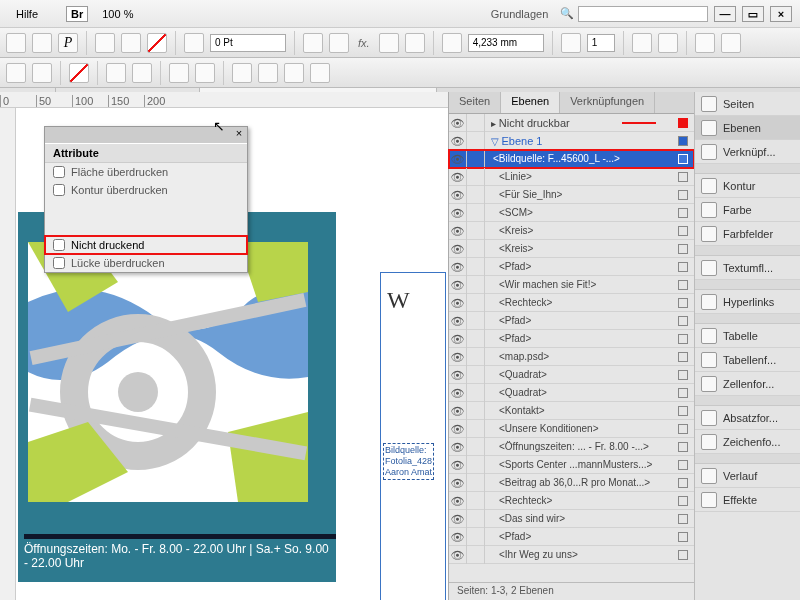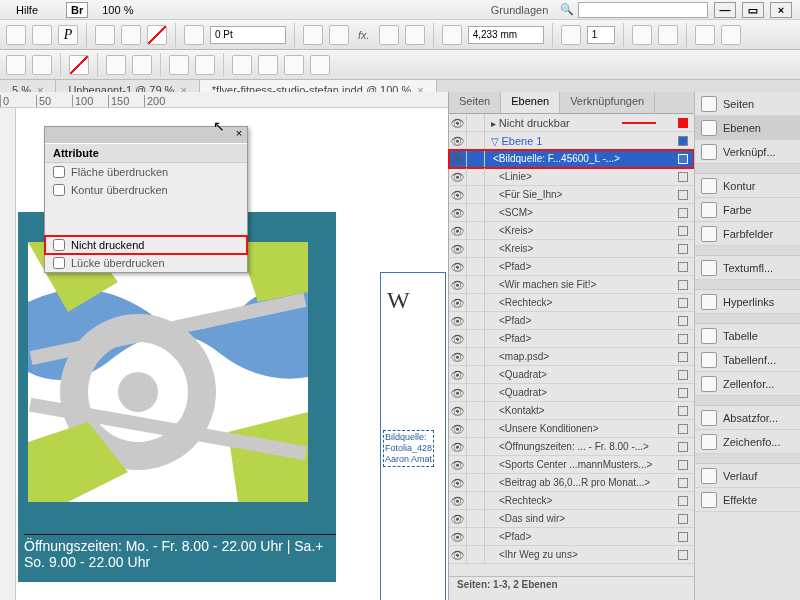--- a/index.html
+++ b/index.html
@@ -1,19 +1,19 @@
 <!DOCTYPE html>
 <html><head>
 <meta charset="utf-8">
 <style>
 * { margin:0; padding:0; box-sizing:border-box; font-family:"Segoe UI",Tahoma,sans-serif; font-size:11px; }
 body { width:800px; height:600px; background:#e8e8e8; overflow:hidden; position:relative; }
 
 
-.topbar { height:20px; background:linear-gradient(#f6f6f6,#e8e8e8); border-bottom:1px solid #ccc; display:flex; align-items:center; padding:0 8px; }
+.topbar { height:28px; background:linear-gradient(#f6f6f6,#e8e8e8); border-bottom:1px solid #ccc; display:flex; align-items:center; padding:0 8px; }
 .topbar .help { padding:2px 8px; }
 .topbar .br { margin-left:20px; border:1px solid #999; padding:1px 4px; font-weight:bold; background:#fff; }
 .topbar .zoom { margin-left:14px; }
 .topbar .spacer { flex:1; }
 .topbar .basis { margin-right:12px; color:#555; }
 .topbar .search { width:130px; height:16px; border:1px solid #aaa; background:#fff; }
 .winbtn { width:22px; height:16px; border:1px solid #999; background:#f0f0f0; margin-left:6px; text-align:center; line-height:14px; font-weight:bold; }
 
 
 .ribbon { height:30px; background:linear-gradient(#f5f5f5,#e2e2e2); border-bottom:1px solid #bbb; display:flex; align-items:center; padding:0 6px; gap:6px; }
@@ -26,54 +26,54 @@
 .doctab { padding:2px 12px; border-right:1px solid #bbb; background:#e4e4e4; color:#444; display:flex; align-items:center; gap:6px; }
 .doctab.active { background:#f5f5f5; }
 .doctab .x { color:#888; }
 
 
 .canvas { position:absolute; left:0; top:92px; width:448px; height:508px; background:#fff; }
 .hruler { height:16px; background:#f0f0f0; border-bottom:1px solid #ccc; display:flex; align-items:flex-end; font-size:8px; color:#666; }
 .hruler span { width:36px; border-left:1px solid #999; padding-left:2px; }
 .vruler { position:absolute; left:0; top:16px; width:16px; height:492px; background:#f0f0f0; border-right:1px solid #ccc; }
 .page { position:absolute; left:18px; top:120px; width:318px; height:370px; background:#2d7a8f; }
-.page .opening { position:absolute; left:6px; bottom:12px; color:#fff; font-size:14px; border-top:1px solid #0f172a; padding-top:3px; }
+.page .opening { position:absolute; left:6px; bottom:12px; color:#fff; font-size:12px; border-top:5px solid #0f172a; padding-top:3px; }
 .map { position:absolute; left:10px; top:30px; width:280px; height:260px; background:#fff; overflow:hidden; }
 .map svg { width:100%; height:100%; }
 
 
 .attr { position:absolute; left:44px; top:126px; width:204px; background:#ededed; border:1px solid #999; box-shadow:2px 2px 4px rgba(0,0,0,.3); z-index:20; }
 .attr .titlebar { height:16px; background:#ccc; display:flex; justify-content:flex-end; }
 .attr .titlebar .x { width:16px; text-align:center; }
 .attr .head { padding:3px 8px; font-weight:bold; background:#e0e0e0; border-top:1px solid #fff; border-bottom:1px solid #ccc; }
 .attr label { display:flex; align-items:center; gap:6px; padding:3px 8px; color:#555; }
 .attr label.hl { outline:2px solid #e11; outline-offset:-1px; color:#000;margin-top:37px; }
 .attr input[type=checkbox]{ width:12px; height:12px; }
 
 
 .page2 { position:absolute; left:380px; top:180px; width:66px; height:360px; background:#fff; border:1px solid #3a74c4; }
 .page2 .W { font-size:24px; font-family:Georgia,serif; color:#333; margin:14px 0 0 6px; }
-.page2 .cred { position:absolute; top:157px; left:2px; font-size:9px; color:#2a5aa0; border:1px dashed #2a5aa0; padding:1px; line-height:11px; }
+.page2 .cred { position:absolute; top:170px; left:2px; font-size:9px; color:#2a5aa0; border:1px dashed #2a5aa0; padding:1px; line-height:11px; }
 
 
 .layers { position:absolute; left:448px; top:92px; width:246px; height:508px; background:#e6e6e6; border-left:1px solid #aaa; display:flex; flex-direction:column; }
 .layers .tabs { height:22px; display:flex; background:#d6d6d6; border-bottom:1px solid #aaa; }
 .layers .tabs div { padding:3px 10px; border-right:1px solid #bbb; color:#555; }
 .layers .tabs div.active { background:#e6e6e6; color:#000; }
 .lrow { display:flex; align-items:center; height:18px; border-bottom:1px solid #d2d2d2; }
 .lrow .eye { width:18px; height:18px; border-right:1px solid #ccc; text-align:center; line-height:18px; color:#555; }
 .lrow .lock { width:18px; height:18px; border-right:1px solid #ccc; }
 .lrow .lbl { flex:1; padding-left:14px; color:#444; font-size:10px; white-space:nowrap; overflow:hidden; }
 .lrow .sq { width:10px; height:10px; border:1px solid #888; margin:0 6px; }
 .lrow.sel { background:#2a62c8; color:#fff; outline:2px solid #e11; outline-offset:-1px; }
 .lrow.sel .lbl { color:#fff; padding-left:8px; }
 .lrow.sel .sq { border-color:#fff; background:#3e77da; }
 .lrow.topmark { position:relative; }
 .lrow.topmark::after { content:""; position:absolute; right:38px; top:8px; width:34px; height:2px; background:#e11; }
-.layers .foot { height:24px; border-top:1px solid #bbb; font-size:10px; color:#555; padding:2px 8px; margin-top:auto;font-weight:bold; }
+.layers .foot { height:18px; border-top:1px solid #bbb; font-size:10px; color:#555; padding:2px 8px; margin-top:auto; }
 
 
 .sidebar { position:absolute; right:0; top:92px; width:106px; height:508px; background:#e4e4e4; border-left:1px solid #bbb; }
 .sbitem { display:flex; align-items:center; gap:6px; height:24px; padding:0 6px; border-bottom:1px solid #d2d2d2; color:#333; }
 .sbitem.active { background:#cfcfcf; }
 .sbitem .ic { width:16px; height:16px; border:1px solid #999; background:#f8f8f8; border-radius:2px; }
 .sbgap { height:10px; background:#dadada; border-bottom:1px solid #c8c8c8; }
 
 .cursor { position:absolute; left:213px; top:118px; font-size:14px; z-index:30; color:#000; }
 </style>

